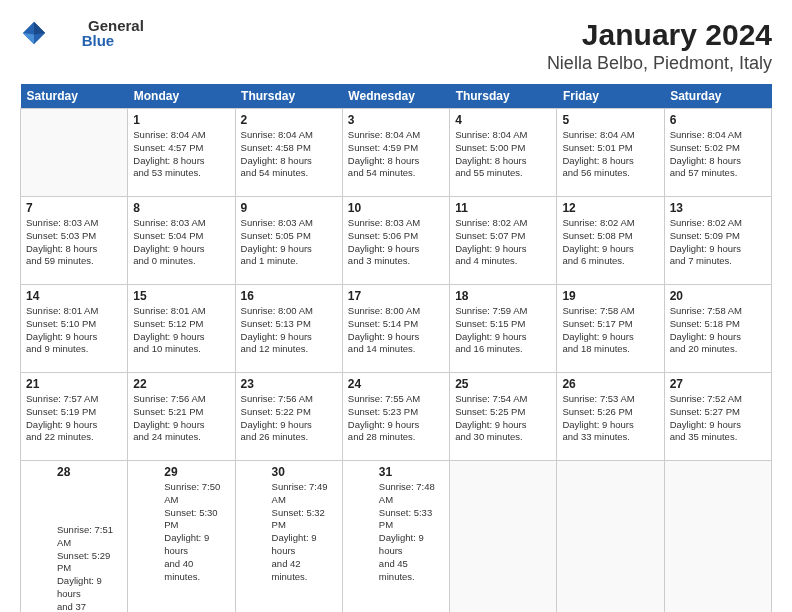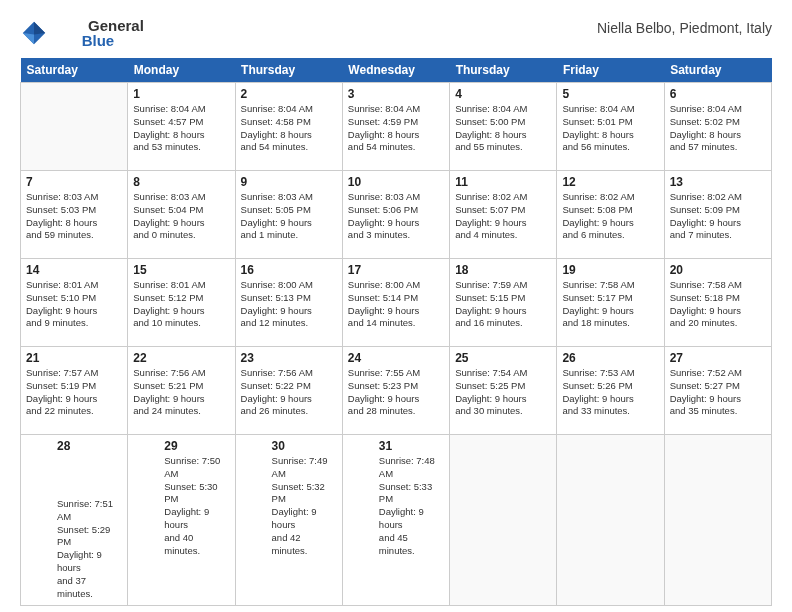--- a/index.html
+++ b/index.html
@@ -52,21 +52,21 @@
     .title-section {
       text-align: right;
     }
     .calendar-title {
       font-size: 30px;
       font-weight: bold;
       color: #222;
       line-height: 1.1;
     }
     .calendar-subtitle {
-      font-size: 14px;
+      font-size: 18px;
       color: #444;
       margin-top: 2px;
     }
     .calendar {
       flex: 1;
       border-collapse: collapse;
       width: 100%;
       font-size: 10.5px;
     }
     .calendar th {
@@ -114,20 +114,21 @@
         <polygon points="20,4 36,20 20,36 4,20" fill="#2563b0"></polygon>
         <polygon points="20,4 36,20 20,22" fill="#1a4a8a"></polygon>
         <polygon points="4,20 20,22 20,36" fill="#4a90d9"></polygon>
       </svg>
       <div class="logo-text">
         <span class="logo-general">General</span>
         <span class="logo-blue">Blue</span>
       </div>
     </div>
     <div class="title-section">
+      <div class="calendar-title">January 2024</div>
       <div class="calendar-subtitle">Niella Belbo, Piedmont, Italy</div>
     </div>
   </div>
 
   <table class="calendar">
     <thead>
       <tr>
       <th>Saturday</th>
           <th>Monday</th>
           <th>Thursday</th>

